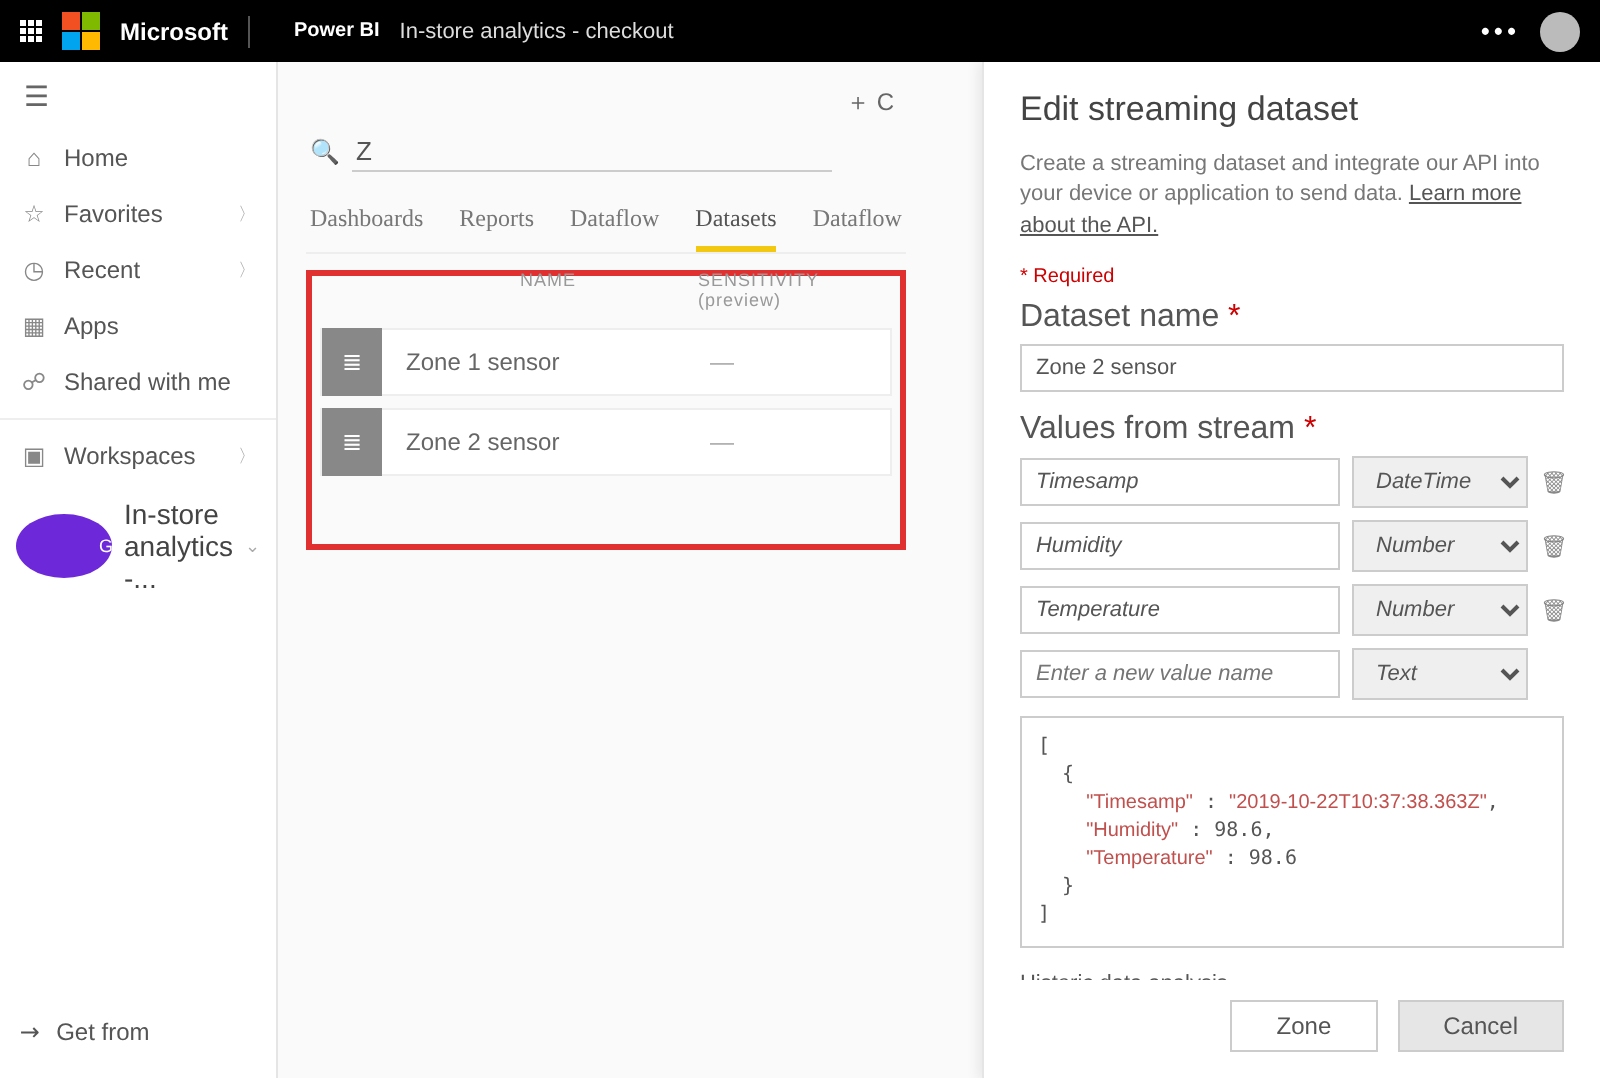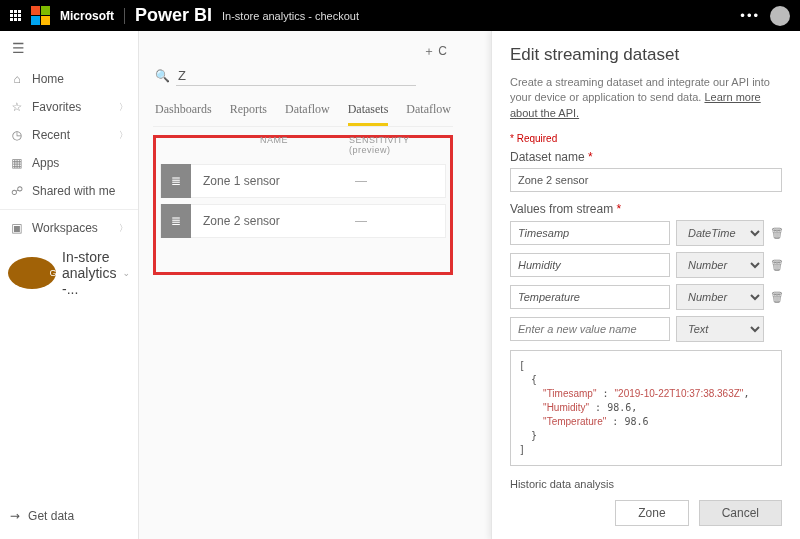--- a/index.html
+++ b/index.html
@@ -9,37 +9,37 @@
   .topbar { height: 31px; background: #000; color: #fff; display: flex; align-items: center; padding: 0 10px; gap: 10px; }
   .waffle { display: grid; grid-template-columns: repeat(3,3px); grid-template-rows: repeat(3,3px); gap: 1px; }
   .waffle span { width:3px; height:3px; background:#fff; }
   .ms-logo { display: grid; grid-template-columns: 9px 9px; grid-template-rows: 9px 9px; gap:1px; }
   .ms-logo span:nth-child(1){background:#f25022;}
   .ms-logo span:nth-child(2){background:#7fba00;}
   .ms-logo span:nth-child(3){background:#00a4ef;}
   .ms-logo span:nth-child(4){background:#ffb900;}
   .topbar .brand { font-weight:600; font-size:12px; }
   .topbar .divider { width:1px; height:16px; background:#555; }
-  .topbar .product { font-weight:700; font-size:18px; }
+  .topbar .product { font-weight:700; font-size:10px;margin-left:12px; }
   .topbar .title { font-size:11px; color:#ddd; }
   .topbar .spacer { flex:1; }
   .topbar .dots { letter-spacing:2px; font-size:13px; }
   .topbar .avatar { width:20px; height:20px; border-radius:50%; background:#bbb; }
 
   .main { display:flex; height: calc(539px - 30px); }
 
   
   .sidebar { width:140px; background:#fff; border-right:1px solid #e5e5e5; display:flex; flex-direction:column; font-size:12px; position:relative; }
   .ham { padding:9px 12px; color:#666; font-size:14px; }
   .nav-item { display:flex; align-items:center; padding:7px 10px; gap:8px; color:#555; cursor:pointer; }
   .nav-item .ic { width:14px; text-align:center; color:#888; font-size:12px; }
   .nav-item .chev { margin-left:auto; color:#aaa; font-size:9px; }
   .nav-sep { height:1px; background:#eee; margin:4px 0; }
   .ws-item { display:flex; align-items:center; padding:7px 8px; gap:6px; color:#444; }
-  .ws-circle { width:16px; height:32px; border-radius:50%; background:#a16207; color:#fff; font-size:9px; display:flex; align-items:center; justify-content:center;padding-left:48px; }
+  .ws-circle { width:16px; height:32px; border-radius:50%; background:#6d28d9; color:#fff; font-size:9px; display:flex; align-items:center; justify-content:center;padding-left:48px; }
   .get-data { position:absolute; bottom:10px; left:0; right:0; display:flex; align-items:center; gap:8px; padding:7px 10px; color:#555; }
   .get-data .ic { transform: rotate(45deg); display:inline-block; }
 
   
   .content { flex:1; background:#fafafa; position:relative; padding:10px 14px; }
   .plusrow { display:flex; justify-content:flex-end; padding:2px 6px; color:#666; }
   .search { display:flex; align-items:center; gap:6px; padding:4px 2px 10px; color:#888; }
   .search input { border:none; border-bottom:1px solid #ccc; background:transparent; font-size:13px; padding:2px; width:240px; outline:none; color:#555;}
   .tabs { display:flex; gap:18px; border-bottom:1px solid #eee; padding:6px 2px 0; color:#777; font-size:12px;}
   .tab { padding-bottom:6px; cursor:pointer;font-family:Liberation Serif, serif; }
@@ -54,21 +54,21 @@
   .ds-row .nm { flex:1; color:#666; font-size:12px; }
   .ds-row .sens { width:90px; color:#aaa; }
 
   
   .panel { width:340px; background:#fff; border-left:1px solid #e5e5e5; box-shadow:-2px 0 6px rgba(0,0,0,0.08); display:flex; flex-direction:column;margin-left:24px; }
   .panel-body { padding:14px 18px; flex:1; overflow:auto; }
   .panel h2 { font-size:17px; font-weight:400; color:#444; margin-bottom:10px; }
   .panel .desc { font-size:11px; color:#777; line-height:1.4; margin-bottom:12px; }
   .panel .desc a { color:#555; text-decoration:underline; }
   .req { font-size:10px; color:#c00; margin-bottom:6px; }
-  .lbl { font-size:12px; color:#555; margin:6px 0 4px; }
+  .lbl { font-size:16px; color:#555; margin:6px 0 4px; }
   .lbl::after { content:" *"; color:#c00; }
   .fld { width:100%; border:1px solid #ccc; padding:5px 7px; font-size:11px; color:#555; }
   .vrow { display:flex; gap:6px; margin-bottom:6px; align-items:center; }
   .vrow .fld { flex:1; min-width:0; width:auto;font-style:italic; }
   .vrow select.fld { flex:none; width:88px; }
   .trash { width:12px; color:#888; font-size:11px; cursor:pointer; text-align:center; }
   .trash.empty { visibility:hidden; }
   .code { border:1px solid #ccc; padding:8px; font-family:Consolas,monospace; font-size:10px; color:#555; white-space:pre; margin-top:8px; line-height:1.4; }
   .code .str { color:#c0504d; }
   .histlbl { font-size:11px; color:#555; margin-top:12px; }
@@ -138,21 +138,21 @@
         <span>Workspaces</span>
         <span class="chev">〉</span>
       </div>
     <div class="ws-item">
       <div class="ws-circle">GP</div>
       <span style="font-size:14px;">In-store analytics -...</span>
       <span class="chev" style="margin-left:auto;color:#aaa;font-size:9px;">⌄</span>
     </div>
     <div class="get-data">
         <span class="ic">↗</span>
-        <span>Get data</span>
+        <span>Get from</span>
       </div>
   </div>
 
   <div class="content">
     <div class="plusrow">
         <span>＋ <span>C</span></span>
       </div>
     <div class="search">
       <span>🔍</span>
       <input value="Z" style="">

